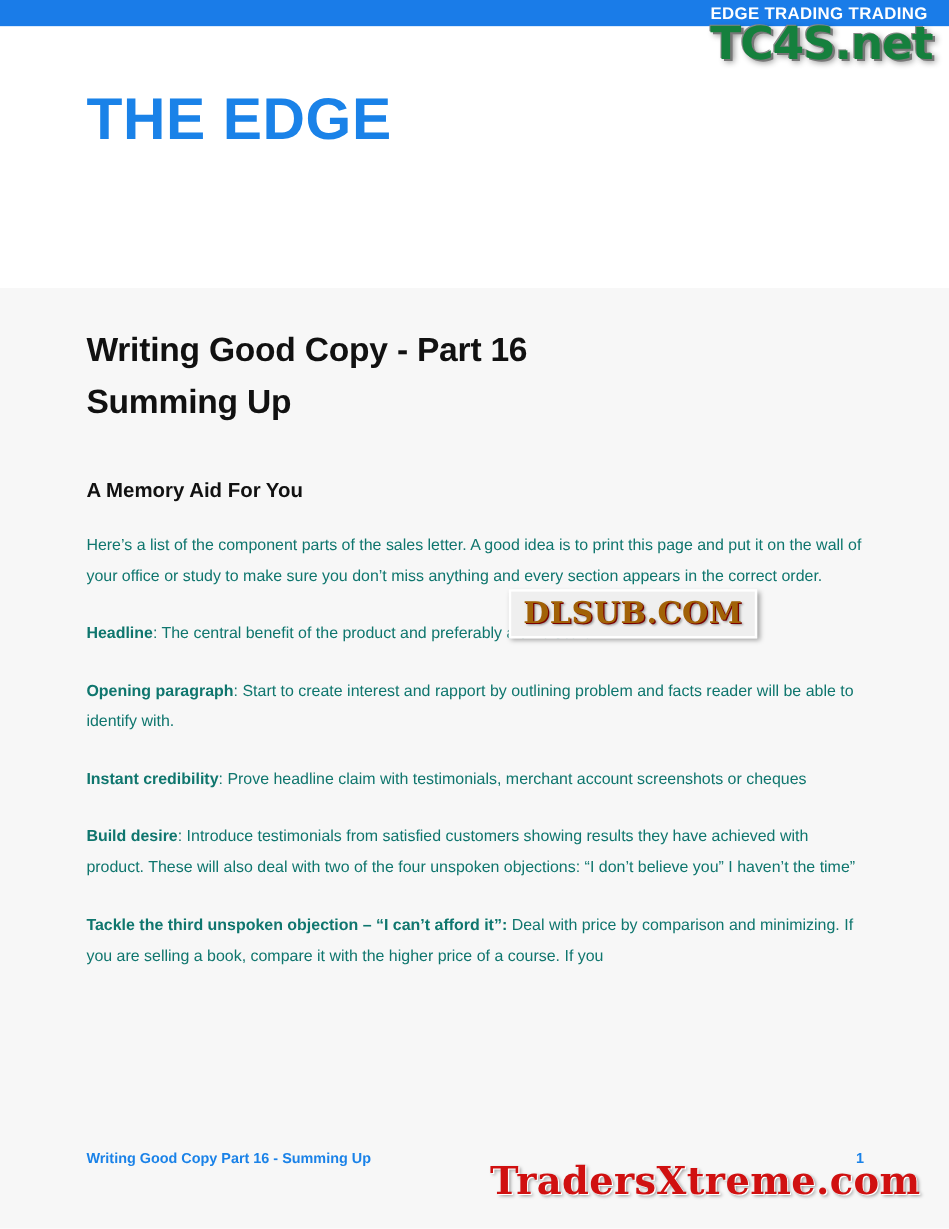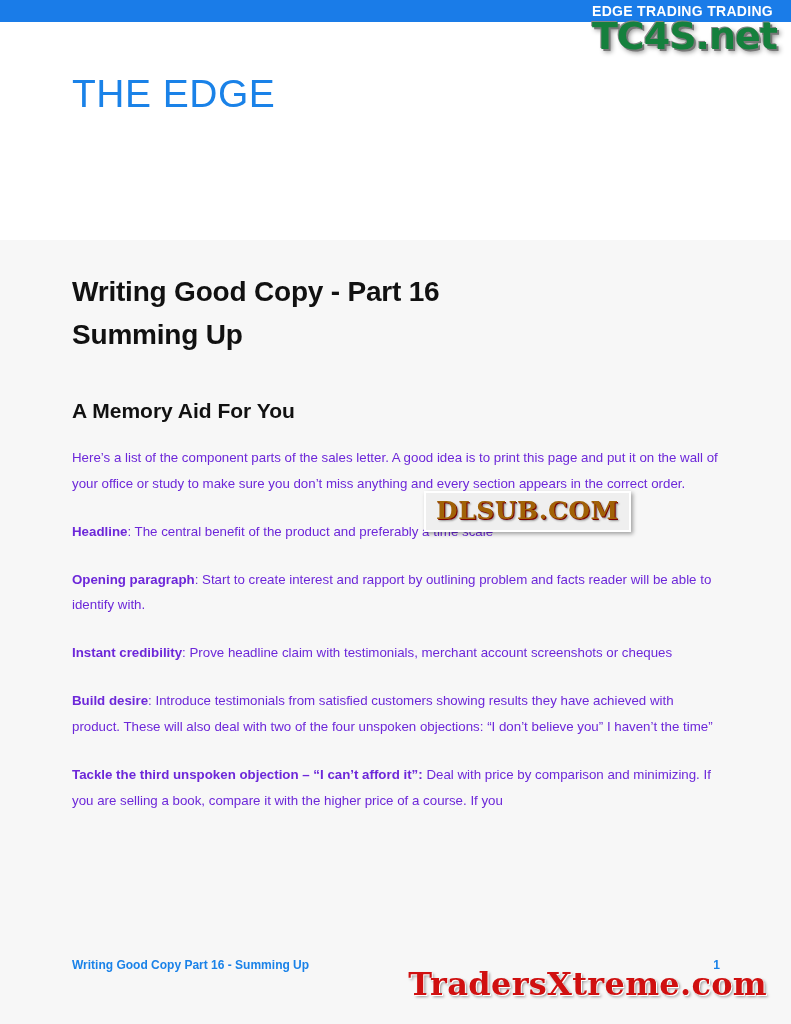--- a/index.html
+++ b/index.html
@@ -42,22 +42,22 @@
     left: 0;
     width: 791px;
     height: 218px;
     background: #ffffff;
   }
   .brand {
     position: absolute;
     left: 72px;
     top: 50px;
     color: #1a82e8;
-    font-size: 39px;
-    font-weight: normal;
+    font-size: 49px;
+    font-weight: bold;
     letter-spacing: 0.5px;
   }
 
   
   .page-body {
     position: absolute;
     top: 240px;
     left: 0;
     width: 791px;
     height: 784px;
@@ -78,30 +78,30 @@
     font-weight: bold;
     color: #111111;
     letter-spacing: -0.2px;
   }
   h1.doc-title .line2 {
     display: block;
   }
 
   h2.sub-title {
     margin: 42px 0 0 0;
-    font-size: 21px;
+    font-size: 17px;
     font-weight: bold;
     color: #111111;
   }
 
   p.para {
     margin: 22px 0 0 0;
     font-size: 13.3px;
     line-height: 1.95;
-    color: #6d28d9;
+    color: #0f766e;
   }
   p.para .lead {
     font-weight: bold;
   }
 
   
   .footer {
     position: absolute;
     left: 72px;
     top: 718px;

